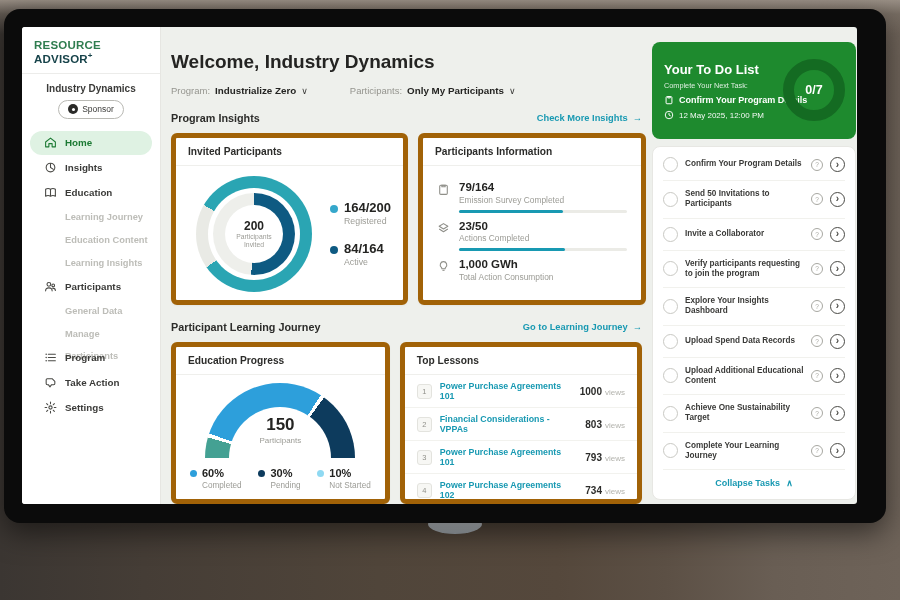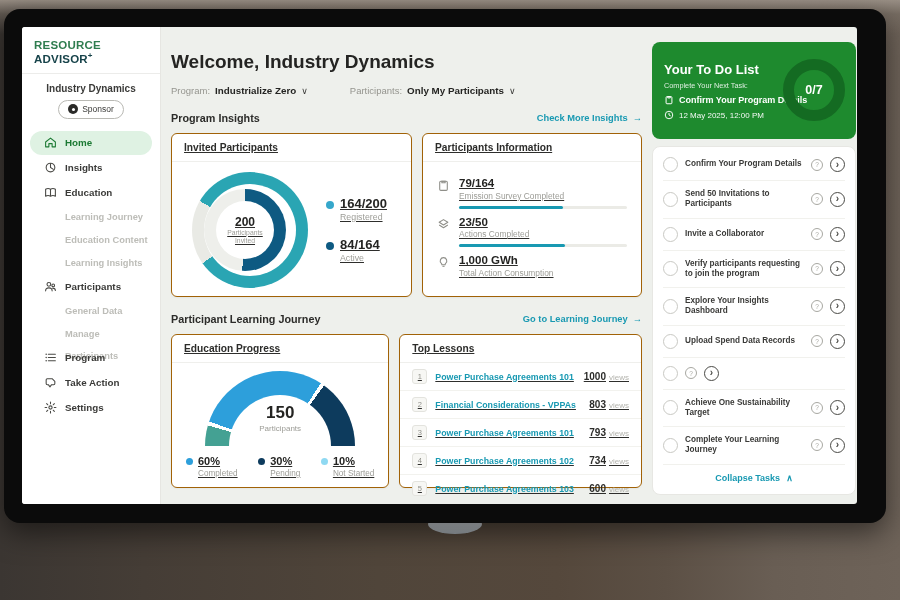--- a/index.html
+++ b/index.html
@@ -41,30 +41,30 @@
   .welcome{margin:24px 0 0 8px;font-size:19px;font-weight:800;color:#242422;}
   .filters{display:flex;align-items:center;gap:42px;margin:12px 0 0 8px;}
   .fgroup{display:flex;align-items:center;gap:5px;cursor:pointer;}
   .flabel{font-size:9.5px;color:#95958f;}
   .fvalue{font-size:9.8px;font-weight:800;color:#242422;}
   .fchev{font-size:9px;color:#3a3a38;}
   .sect{display:flex;align-items:center;justify-content:space-between;margin:16px 0 0 8px;}
   .sect-title{font-size:10.8px;font-weight:800;color:#2c2c2a;}
   .sect-link{font-size:9.3px;font-weight:700;color:#1899b2;cursor:pointer;display:flex;gap:5px;align-items:center;}
   .cards{display:flex;gap:10px;margin:9px 0 0 8px;}
-  .card{background:#fff;border:1px solid #a16207;border-radius:6px;box-shadow:0 1px 2px rgba(0,0,0,.04);text-decoration:underline;}
+  .card{background:#fff;border:5px solid #a16207;border-radius:6px;box-shadow:0 1px 2px rgba(0,0,0,.04);}
   .card-h{padding:8px 12px;font-size:10.2px;font-weight:800;color:#2c2c2a;border-bottom:1px solid #efefec;}
 
   
   .card-invited{width:247px;height:162px;}
   .inv-body{display:flex;align-items:center;padding:10px 12px;}
   .donut{width:116px;height:116px;border-radius:50%;margin-left:8px;
     background:conic-gradient(from 300deg,#2aa5b3 0 295deg,#e9eae5 295deg 360deg);
     display:flex;align-items:center;justify-content:center;}
-  .d2{width:92px;height:92px;border-radius:50%;background:#fff;display:flex;align-items:center;justify-content:flex-start;}
+  .d2{width:92px;height:92px;border-radius:50%;background:#fff;display:flex;align-items:center;justify-content:center;}
   .d3{width:82px;height:82px;border-radius:50%;background:conic-gradient(#0e5a82 0 184deg,#eeefeb 184deg 360deg);
     display:flex;align-items:center;justify-content:center;}
   .d4{width:58px;height:58px;border-radius:50%;background:#fff;display:flex;flex-direction:column;align-items:center;justify-content:center;text-align:center;}
   .d4 .dv{font-size:12px;font-weight:800;color:#242422;}
   .d4 .dl{font-size:6.8px;color:#9c9c96;width:46px;line-height:1.25;}
   .inv-legend{margin-left:18px;display:flex;flex-direction:column;gap:16px;}
   .litem{display:flex;align-items:flex-start;gap:6px;}
   .ldot{width:8px;height:8px;border-radius:50%;margin-top:4px;}
   .ldot.teal{background:#35a7cb;} .ldot.navy{background:#0e5a82;}
   .lval{font-size:13px;font-weight:800;color:#242422;line-height:1.1;}
@@ -455,20 +455,21 @@
           <span class="chev">›</span>
         </div>
         <div class="task">
           <span class="cb"></span>
           <span class="tlabel">Upload Spend Data Records</span>
           <span class="helpc">?</span>
           <span class="chev">›</span>
         </div>
         <div class="task">
           <span class="cb"></span>
+          <span class="tlabel">Upload Additional Educational Content</span>
           <span class="helpc">?</span>
           <span class="chev">›</span>
         </div>
         <div class="task">
           <span class="cb"></span>
           <span class="tlabel">Achieve One Sustainability Target</span>
           <span class="helpc">?</span>
           <span class="chev">›</span>
         </div>
         <div class="task">

